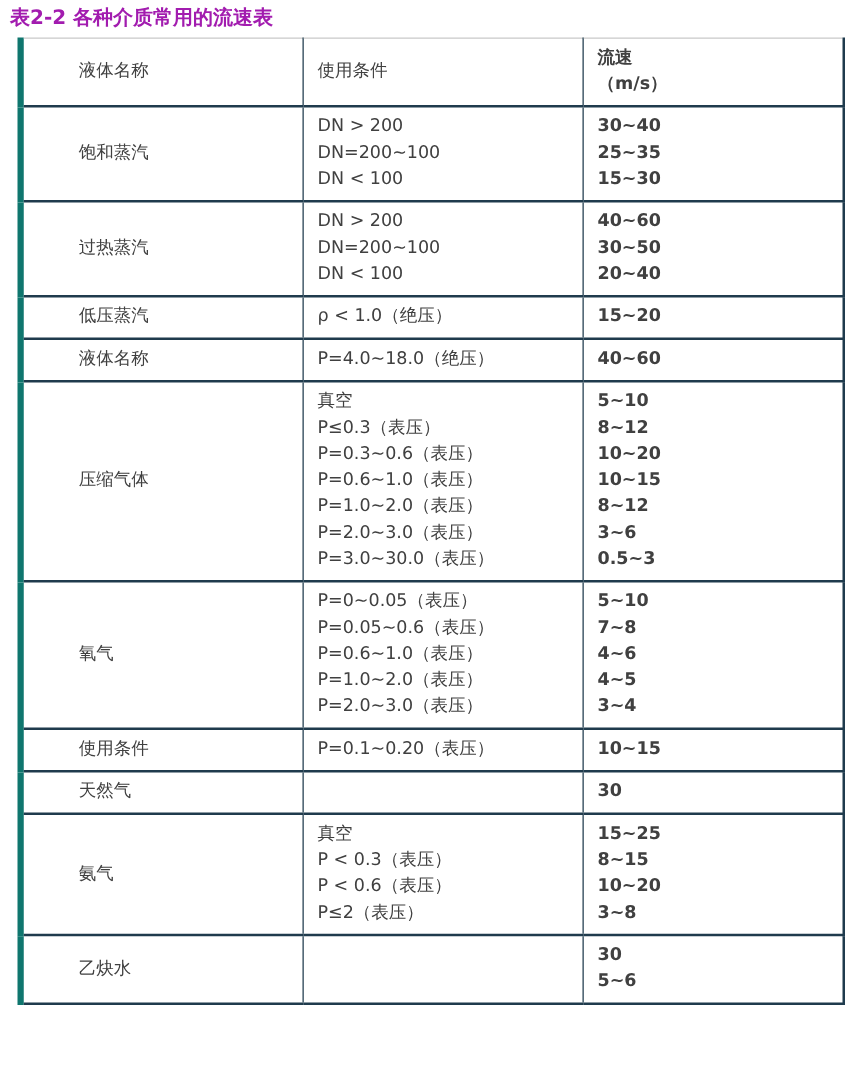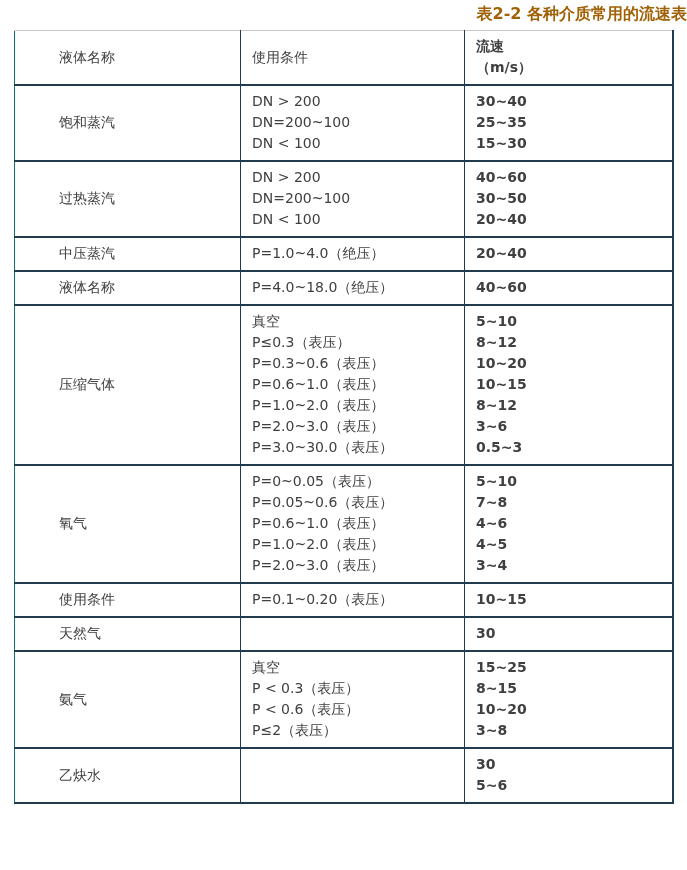--- a/index.html
+++ b/index.html
@@ -9,24 +9,23 @@
     font-family: "DejaVu Sans", "Liberation Sans", sans-serif;
   }
   .page {
     width: 687px;
     box-sizing: border-box;
     padding: 4px 0 0 8px;
   }
   .page-title {
     font-size: 16px;
     font-weight: 600;
-    color: #a16207;
+    color: #a21caf;
     line-height: 20px;
     margin: 0 0 6px 0;
-    text-align: right;
   }
   table.flow-table {
     border-collapse: collapse;
     table-layout: fixed;
     width: 658px;
     margin-left: 6px;
     font-size: 14px;
     color: #404040;
   }
   .flow-table th,
@@ -40,21 +39,21 @@
     font-weight: normal;
     line-height: 21px;
     white-space: pre-line;
     overflow: hidden;
   }
   .flow-table thead th {
     border-top: 1px solid #c9c9c9;
   }
   .flow-table th:first-child,
   .flow-table td:first-child {
-    border-left: 1px solid #0f766e;
+    border-left: 5px solid #0f766e;
     padding-left: 44px;
   }
   .flow-table th:last-child,
   .flow-table td:last-child {
     border-right-width: 2px;
     font-weight: bold;
   }
 </style>
 </head>
 <body>
@@ -89,23 +88,23 @@
         <tr>
           <td>过热蒸汽</td>
           <td>DN &gt; 200
 DN=200~100
 DN &lt; 100</td>
           <td>40~60
 30~50
 20~40</td>
         </tr>
         <tr>
-          <td>中压蒸汽</td>
-          <td>P=1.0~4.0（绝压）</td>
-          <td>20~40</td>
+          <td>低压蒸汽</td>
+          <td>ρ &lt; 1.0（绝压）</td>
+          <td>15~20</td>
         </tr>
         <tr>
           <td>液体名称</td>
           <td>P=4.0~18.0（绝压）</td>
           <td>40~60</td>
         </tr>
         <tr>
           <td>压缩气体</td>
           <td>真空
 P≤0.3（表压）

